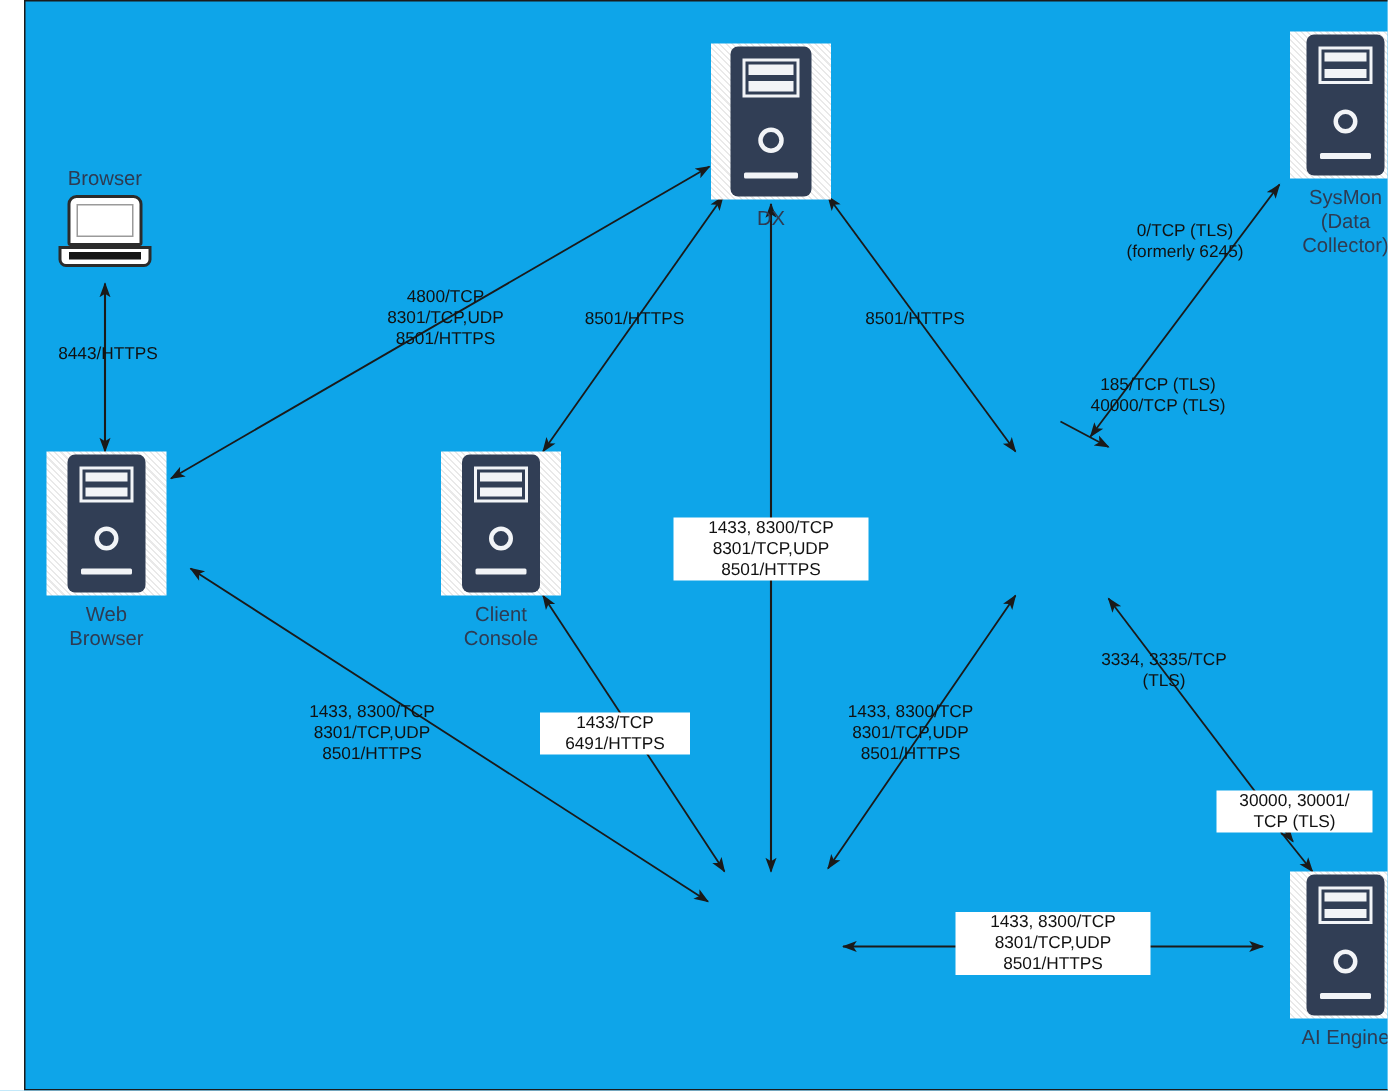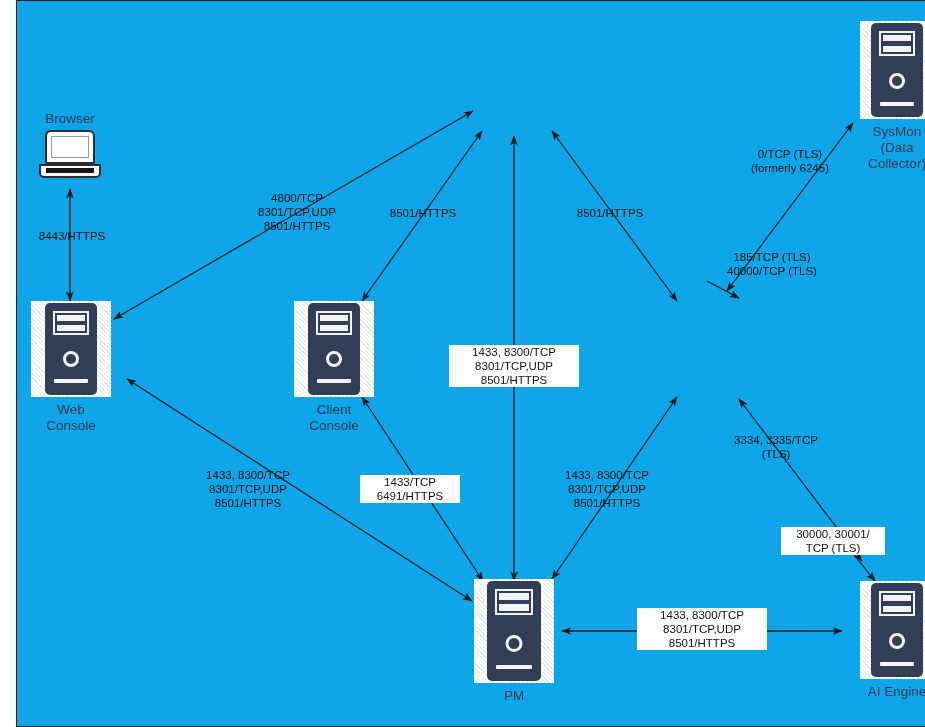--- a/index.html
+++ b/index.html
@@ -217,54 +217,54 @@
       <div class="tower" style="width:52px; height:92px;">
         <div class="grille" style="top:8px; width:36px; height:24px;">
           <div class="bar" style="height:6px;"></div>
           <div class="bar" style="height:6px;"></div>
         </div>
         <div class="pwr" style="top:48px; width:16px; height:16px;"></div>
         <div class="footbar" style="top:76px; width:34px; height:4px;"></div>
       </div>
     </div>
     <div class="node-label">Web
-Console</div>
+Browser</div>
   </div>
 
   <div class="node" style="left:277px; top:300px;">
     <div class="node-art" style="width:80px; height:96px;">
       <div class="hatch" style="width:80px; height:96px;"></div>
       <div class="tower" style="width:52px; height:92px;">
         <div class="grille" style="top:8px; width:36px; height:24px;">
           <div class="bar" style="height:6px;"></div>
           <div class="bar" style="height:6px;"></div>
         </div>
         <div class="pwr" style="top:48px; width:16px; height:16px;"></div>
         <div class="footbar" style="top:76px; width:34px; height:4px;"></div>
       </div>
     </div>
     <div class="node-label">Client
 Console</div>
   </div>
 
-
-  <div class="node" style="left:457px; top:578px;">
+  <div class="node" style="left:457px; top:28px;">
     <div class="node-art" style="width:80px; height:104px;">
       <div class="hatch" style="width:80px; height:104px;"></div>
       <div class="tower" style="width:54px; height:100px;">
         <div class="grille" style="top:8px; width:38px; height:26px;">
           <div class="bar" style="height:7px;"></div>
           <div class="bar" style="height:7px;"></div>
         </div>
         <div class="pwr" style="top:54px; width:17px; height:17px;"></div>
         <div class="footbar" style="top:84px; width:36px; height:4px;"></div>
       </div>
     </div>
-    <div class="node-label">PM</div>
-  </div>
+    <div class="node-label">DX</div>
+  </div>
+
 
 
   <div class="node" style="left:830px; top:20px;">
     <div class="node-art" style="width:74px; height:98px;">
       <div class="hatch" style="width:74px; height:98px;"></div>
       <div class="tower" style="width:52px; height:94px;">
         <div class="grille" style="top:8px; width:36px; height:25px;">
           <div class="bar" style="height:6px;"></div>
           <div class="bar" style="height:6px;"></div>
         </div>
@@ -319,20 +319,20 @@
 
   <div class="edge-label" style="left:710px; top:146px; width:126px;">0/TCP (TLS)
 (formerly 6245)</div>
 
   <div class="edge-label" style="left:692px; top:249px; width:126px;">185/TCP (TLS)
 40000/TCP (TLS)</div>
 
   <div class="edge-label" style="left:700px; top:432px; width:118px;">3334, 3335/TCP
 (TLS)</div>
 
-  <div class="edge-label" style="left:764px; top:526px; width:104px; background:#ffffff;">30000, 30001/
+  <div class="edge-label" style="left:794px; top:526px; width:104px; background:#ffffff;">30000, 30001/
 TCP (TLS)</div>
 
   <div class="edge-label" style="left:620px; top:607px; width:130px; background:#ffffff;">1433, 8300/TCP
 8301/TCP,UDP
 8501/HTTPS</div>
 
 </div>
 
 </body></html>

